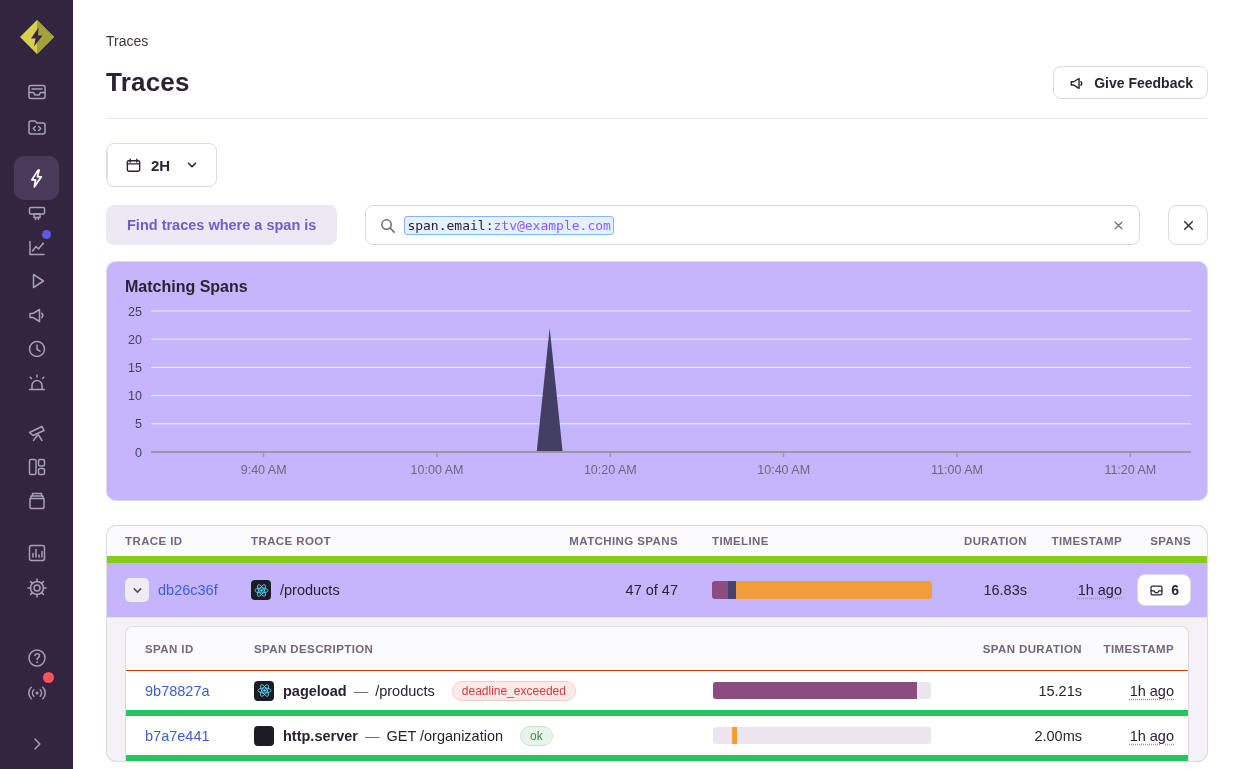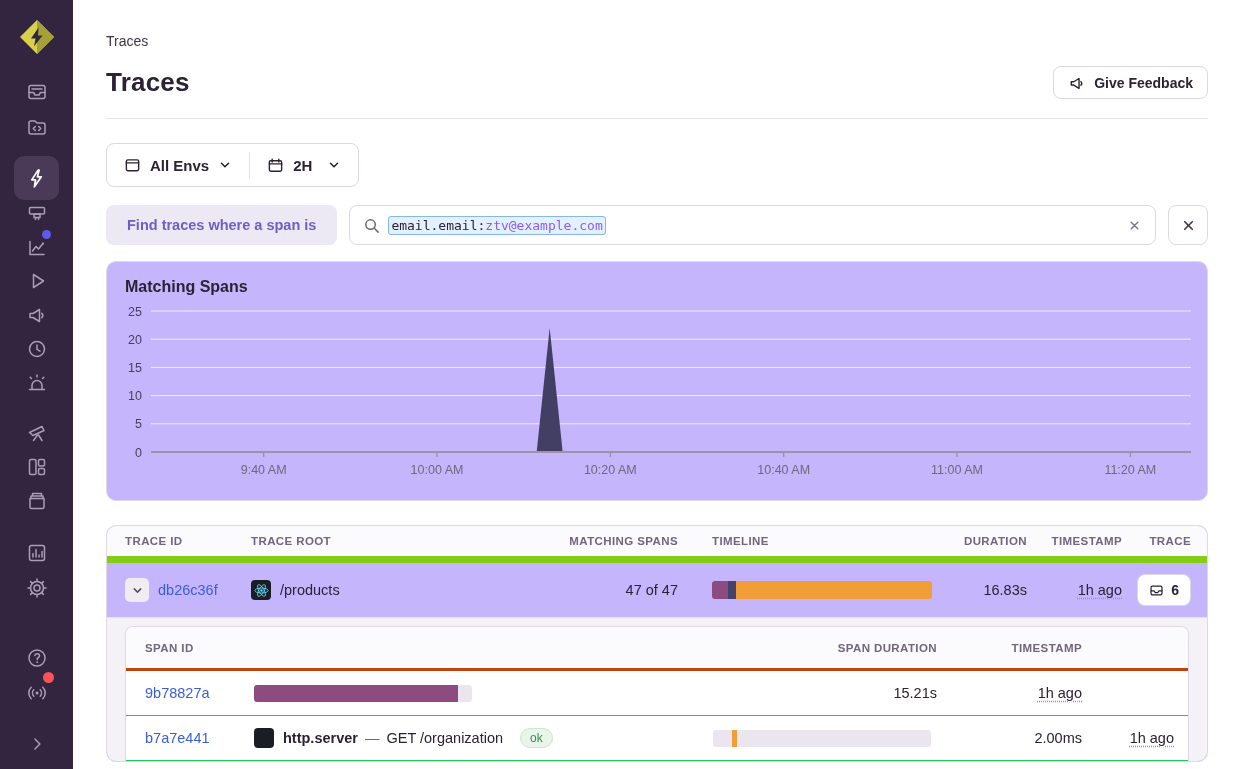--- a/index.html
+++ b/index.html
@@ -32,21 +32,21 @@
   .content { padding:24px 33px 0; }
 
   
   .filter-group { display:inline-flex; align-items:stretch; height:44px;
     border:1px solid #DDD8E2; border-radius:8px; background:#fff; overflow:hidden; }
   .filter-seg { display:flex; align-items:center; gap:9px; padding:0 17px;
     font-size:15px; font-weight:700; cursor:pointer; }
   .filter-sep { width:1px; background:#E3DEE8; margin:8px 0; }
 
   
-  .search-row { display:flex; gap:12px; margin-top:18px; align-items:center; }
+  .search-row { display:flex; gap:28px; margin-top:18px; align-items:center; }
   .where-label { height:40px; display:flex; align-items:center; padding:0 21px;
     background:#ECE9F4; border-radius:8px; color:#6C5FC7; font-weight:700; font-size:14.5px; white-space:nowrap; }
   .search-box { flex:1; height:40px; border:1px solid #DDD8E2; border-radius:8px;
     background:#fff; display:flex; align-items:center; padding:0 13px; gap:8px; cursor:text; }
   .token { font-family:"DejaVu Sans Mono","Liberation Mono",monospace; font-size:13px;
     background:#E3F0FE; border:1px solid #84B6F2; border-radius:3px; padding:1px 2px; cursor:pointer; }
   .token .tk-key { color:#2B2233; }
   .token .tk-val { color:#8b5cf6; }
   .icon-btn { background:none; border:none; cursor:pointer; display:flex; align-items:center; }
   .clear-x { margin-left:auto; }
@@ -79,22 +79,22 @@
   .bar span { display:block; height:100%; flex:none; }
   .bar-track { background:#EAE5EE; }
   .ts { text-decoration:underline dotted #9C93A8; text-underline-offset:3px; cursor:pointer; }
   .issues-btn { height:32px; padding:0 11px; gap:7px; font-size:14px; }
 
   
   .expanded { background:#F4F2F6; padding:8px 18px 0; border-top:1px solid #E8E4EC; }
   .span-panel { background:#fff; border:1px solid #DFD9E4; border-bottom:none; border-radius:8px 8px 0 0; overflow:hidden; }
   .s-grid { display:grid; grid-template-columns:109px 459px 224px 145px 92px;
     align-items:center; padding:0 19px; }
-  .s-head { height:44px; background:#FBFAFC; border-bottom:3px solid #c2410c; }
-  .s-row { height:45px; font-size:14.5px; border-bottom:1px solid #22c55e; }
+  .s-head { height:44px; background:#FBFAFC; border-bottom:1px solid #c2410c; }
+  .s-row { height:45px; font-size:14.5px; border-bottom:6px solid #22c55e; }
   .op { font-weight:700; }
   .sep { color:#71667E; padding:0 7px; }
   .badge { font-size:12px; padding:2px 9px; border-radius:10px; margin-left:8px; white-space:nowrap; }
   .badge-error { background:#FCEAE9; color:#D5393F; border:1px solid #F5CBC8; }
   .badge-ok { background:#E9F4EB; color:#3C8C4E; border:1px solid #CBE5D1; }
   .s-bar { height:17px; width:218px; border-radius:3px; overflow:hidden; display:flex; }
 </style>
 </head>
 <body>
 
@@ -231,30 +231,20 @@
         </svg>
         <span>Give Feedback</span>
       </button>
     </div>
     <hr class="header-divider">
   </div>
 
   <div class="content">
     
     <div class="filter-group">
-      <div class="filter-seg">
-        <svg width="17" height="17" viewBox="0 0 18 18" fill="none" stroke="#2B2233" stroke-width="1.5" stroke-linecap="round">
-          <rect x="2.5" y="3" width="13" height="11.5" rx="1.5"></rect>
-            <path d="M2.5 6.2h13"></path>
-        </svg>
-        <span>All Envs</span>
-        <svg width="14" height="14" viewBox="0 0 16 16" fill="none" stroke="#2B2233" stroke-width="1.8" stroke-linecap="round" stroke-linejoin="round">
-          <path d="M4 6l4 4 4-4"></path>
-        </svg>
-      </div>
       <div class="filter-sep"></div>
       <div class="filter-seg">
         <svg width="17" height="17" viewBox="0 0 18 18" fill="none" stroke="#2B2233" stroke-width="1.5" stroke-linecap="round">
           <rect x="2.5" y="4" width="13" height="11" rx="1.5"></rect>
             <path d="M2.5 7.3h13M5.5 2.3v3M12.5 2.3v3"></path>
         </svg>
         <span>2H</span>
         <svg width="14" height="14" viewBox="0 0 16 16" fill="none" stroke="#2B2233" stroke-width="1.8" stroke-linecap="round" stroke-linejoin="round" style="margin-left:6px">
           <path d="M4 6l4 4 4-4"></path>
         </svg>
@@ -262,21 +252,21 @@
     </div>
 
     
     <div class="search-row">
       <div class="where-label">Find traces where a span is</div>
       <div class="search-box">
         <svg width="17" height="17" viewBox="0 0 18 18" fill="none" stroke="#6F6878" stroke-width="1.6" stroke-linecap="round">
           <circle cx="8" cy="8" r="5"></circle>
             <path d="M12 12l4 4"></path>
         </svg>
-        <span class="token"><span class="tk-key">email.email:</span><span class="tk-val">ztv@example.com</span></span>
+        <span class="token"><span class="tk-key">span.email:</span><span class="tk-val">ztv@example.com</span></span>
         <button class="icon-btn clear-x">
           <svg width="15" height="15" viewBox="0 0 18 18" fill="none" stroke="#7A7289" stroke-width="1.6" stroke-linecap="round">
             <path d="M5 5l8 8M13 5l-8 8"></path>
           </svg>
         </button>
       </div>
       <button class="icon-btn close-btn">
         <svg width="17" height="17" viewBox="0 0 18 18" fill="none" stroke="#3E3446" stroke-width="1.7" stroke-linecap="round">
           <path d="M5 5l8 8M13 5l-8 8"></path>
         </svg>
@@ -318,21 +308,21 @@
 
     
     <div class="panel table-panel">
       <div class="t-grid t-head">
         <div class="th">TRACE ID</div>
         <div class="th">TRACE ROOT</div>
         <div class="th right">MATCHING SPANS</div>
         <div class="th pad-tl">TIMELINE</div>
         <div class="th right">DURATION</div>
         <div class="th right">TIMESTAMP</div>
-        <div class="th right">TRACE</div>
+        <div class="th right">SPANS</div>
       </div>
 
       <div class="t-grid t-row">
         <div class="cell-flex">
           <button class="expander">
             <svg width="13" height="13" viewBox="0 0 16 16" fill="none" stroke="currentColor" stroke-width="1.8" stroke-linecap="round" stroke-linejoin="round">
               <path d="M4 6l4 4 4-4"></path>
             </svg>
           </button>
           <a class="link">db26c36f</a>
@@ -362,27 +352,40 @@
               <path d="M3 11.5h4.5l1.5 2.5h4l1.5-2.5H19"></path>
           </svg>
           <span>6</span>
         </button>
       </div>
 
       <div class="expanded">
         <div class="span-panel">
           <div class="s-grid s-head">
             <div class="th">SPAN ID</div>
+            <div class="th">SPAN DESCRIPTION</div>
             <div class="th"></div>
             <div class="th right">SPAN DURATION</div>
             <div class="th right">TIMESTAMP</div>
           </div>
 
           <div class="s-grid s-row">
             <a class="link">9b78827a</a>
+            <div class="cell-flex">
+              <span class="plat">
+                <svg width="15" height="15" viewBox="0 0 16 16" fill="none" stroke="#61DAFB" stroke-width="0.9">
+                  <circle cx="8" cy="8" r="1.3" fill="#61DAFB" stroke="none"></circle>
+                  <ellipse cx="8" cy="8" rx="7" ry="2.7"></ellipse>
+                  <ellipse cx="8" cy="8" rx="7" ry="2.7" transform="rotate(60 8 8)"></ellipse>
+                  <ellipse cx="8" cy="8" rx="7" ry="2.7" transform="rotate(120 8 8)"></ellipse>
+                </svg>
+              </span>
+              <span><span class="op">pageload</span><span class="sep">—</span><span>/products</span></span>
+              <span class="badge badge-error">deadline_exceeded</span>
+            </div>
             <div class="s-bar bar-track bar" style="margin-left:0">
                 <span style="width: 93.5%; background: rgb(141, 76, 128);"></span>
               </div>
             <div class="right">15.21s</div>
             <div class="right ts">1h ago</div>
           </div>
 
           <div class="s-grid s-row">
             <a class="link">b7a7e441</a>
             <div class="cell-flex">

